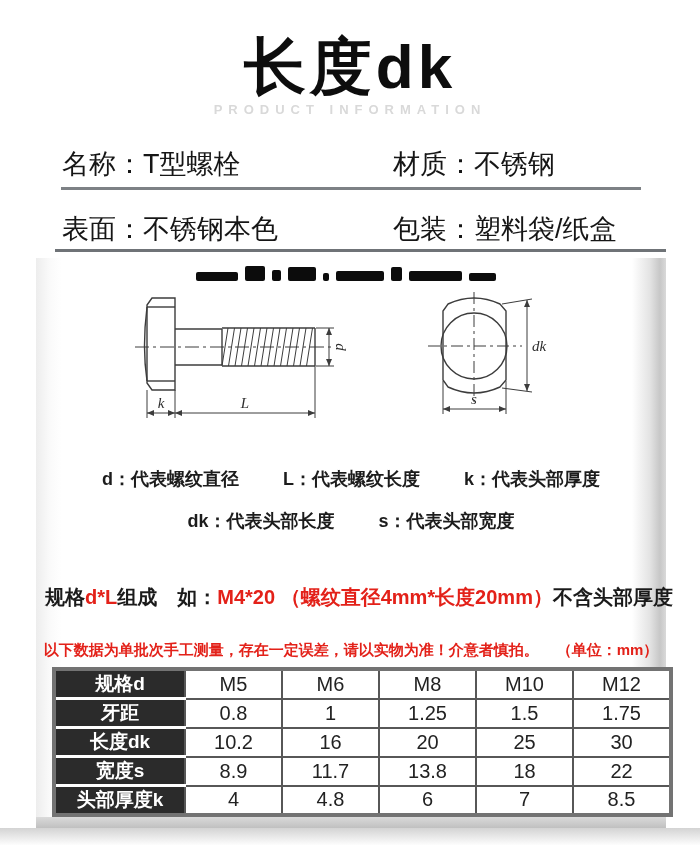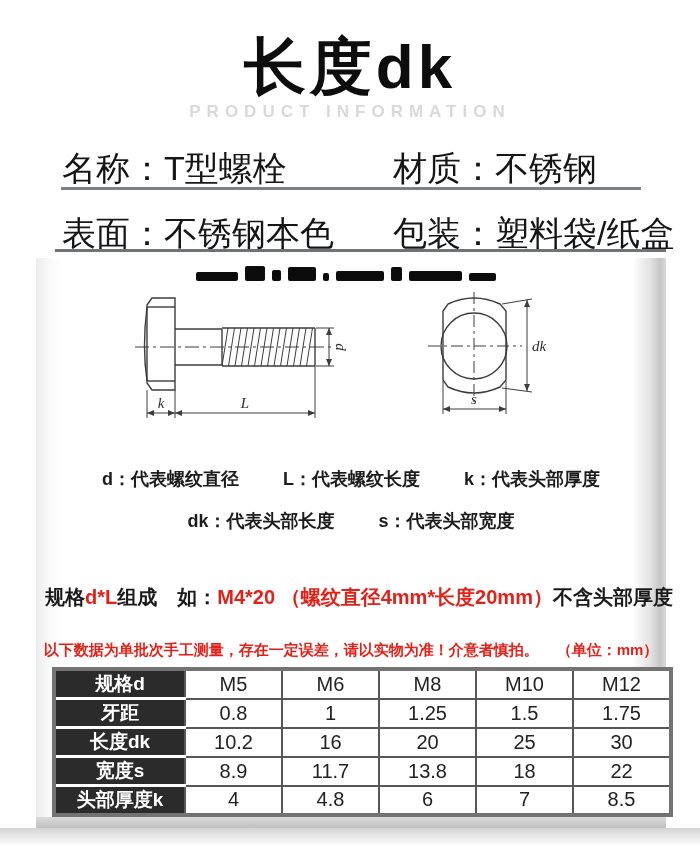--- a/index.html
+++ b/index.html
@@ -7,24 +7,24 @@
     position:relative;width:700px;height:851px;overflow:hidden;background:#ffffff;
     font-family:"Liberation Sans","DejaVu Sans",sans-serif;color:#111;
   }
   
   .main-title{
     position:absolute;top:30px;left:0;width:700px;text-align:center;
     font-size:62px;font-weight:900;letter-spacing:4px;color:#0d0d0d;line-height:74px;
   }
   .sub-title{
     position:absolute;top:102px;left:0;width:700px;text-align:center;
-    font-size:17px;font-weight:700;letter-spacing:6px;color:#d9d9d9;
-  }
-  
-  .info-row{position:absolute;left:0;width:688px;height:34px;font-size:34px;color:#161616;}
+    font-size:13px;font-weight:700;letter-spacing:6px;color:#d9d9d9;
+  }
+  
+  .info-row{position:absolute;left:0;width:688px;height:34px;font-size:27px;color:#161616;}
   .info-row .f1{position:absolute;left:62px;top:0;white-space:nowrap;}
   .info-row .f2{position:absolute;left:393px;top:0;white-space:nowrap;}
   .divider{position:absolute;height:3px;background:#7d8185;}
   #divider-1{top:187px;left:61px;width:580px;}
   #divider-2{top:249px;left:55px;width:611px;background:#6f7377;}
   
   .photo-box{
     position:absolute;left:36px;top:258px;width:630px;height:570px;
     background:linear-gradient(to right,#ededed 0px,#fafafa 14px,#ffffff 26px,#ffffff 596px,#e3e3e3 614px,#c7c7c7 624px,#d9d9d9 630px);
   }

